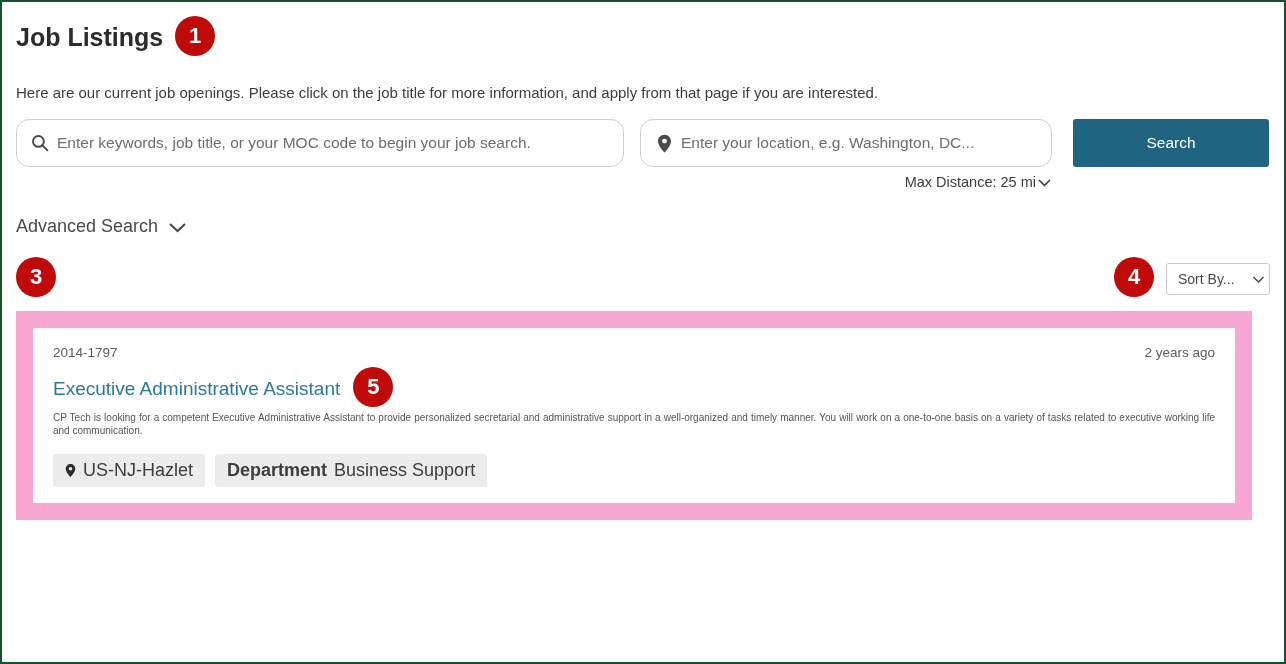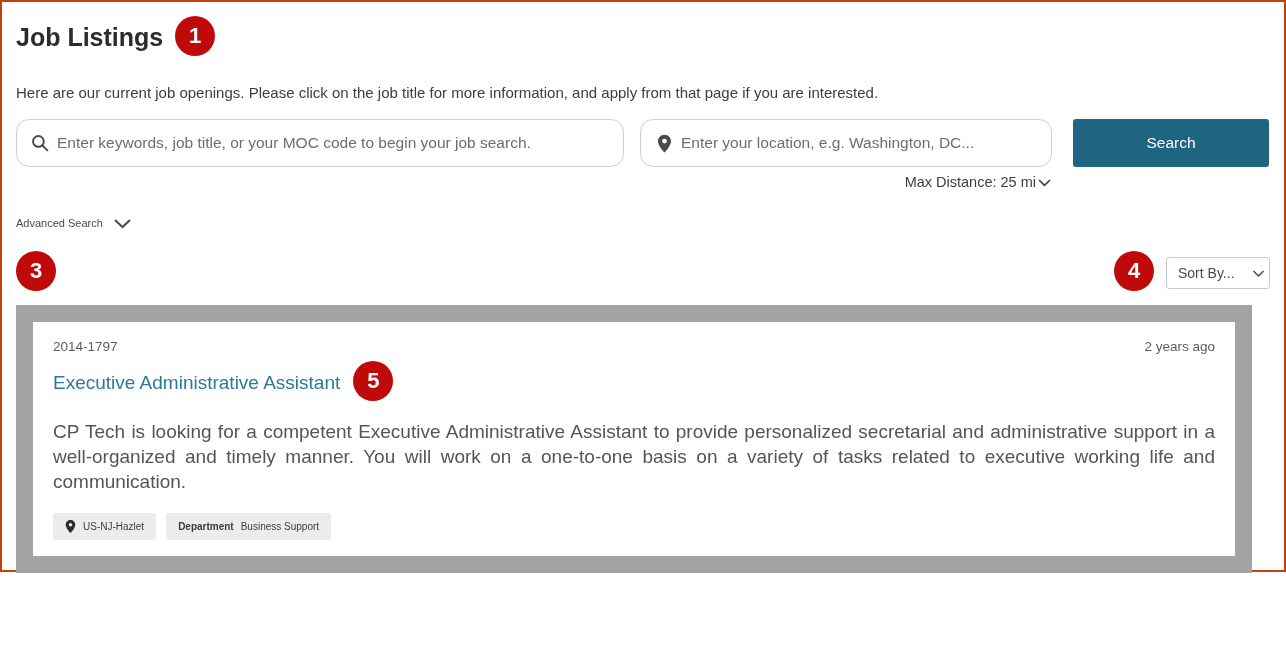--- a/index.html
+++ b/index.html
@@ -8,22 +8,22 @@
     width: 1286px;
     height: 664px;
     background: #ffffff;
     font-family: "Liberation Sans", sans-serif;
     color: #3d3d3d;
     overflow: hidden;
   }
   .page-frame {
     position: relative;
     width: 1286px;
-    height: 572px;
-    border: 2px solid #c2410c;
+    height: 664px;
+    border: 2px solid #14532d;
     background: #ffffff;
     padding: 0 14px;
   }
 
   
   .badge {
     display: inline-flex;
     align-items: center;
     justify-content: center;
     width: 40px; height: 40px;
@@ -117,21 +117,21 @@
     color: #ffffff;
     border: none;
     border-radius: 3px;
     font-size: 15.5px;
     font-family: "Liberation Sans", sans-serif;
     cursor: pointer;
   }
 
   .advanced {
     margin-top: 26px;
-    font-size: 11px;
+    font-size: 18px;
     color: #4a4a4a;
     display: inline-flex;
     align-items: center;
     gap: 9px;
     cursor: pointer;
   }
 
   
   .results-header {
     margin-top: 22px;
@@ -160,21 +160,21 @@
     justify-content: space-between;
     padding: 0 4px 0 11px;
     font-size: 14px;
     color: #4a4a4a;
     cursor: pointer;
   }
 
   
   .results-panel {
     margin-top: 12px;
-    background: #a3a3a3;
+    background: #f9a8d4;
     padding: 17px;
     width: 1236px;
   }
   .job-card {
     background: #ffffff;
     padding: 17px 20px 16px 20px;
   }
   .job-card-top {
     display: flex;
     justify-content: space-between;
@@ -187,33 +187,33 @@
     font-size: 19px;
     color: #2B7A9B;
     display: flex;
     align-items: center;
     gap: 13px;
     cursor: pointer;
     line-height: 1.2;
   }
   .job-title .t { text-decoration: none; }
   .job-desc {
-    margin-top: 16px;
-    font-size: 19px;
+    margin-top: 2px;
+    font-size: 10px;
     color: #555555;
     line-height: 1.32;
     text-align: justify;
     max-width: 1172px;
   }
   .tag-row { margin-top: 17px; display: flex; gap: 10px; }
   .tag {
     background: #ececec;
     border-radius: 3px;
     padding: 6px 12px;
-    font-size: 10px;
+    font-size: 18px;
     color: #3d3d3d;
     display: inline-flex;
     align-items: center;
     gap: 7px;
   }
   .tag .lbl { font-weight: bold; }
 
   
   h2.help-title {
     margin: 22px 0 0 0;

